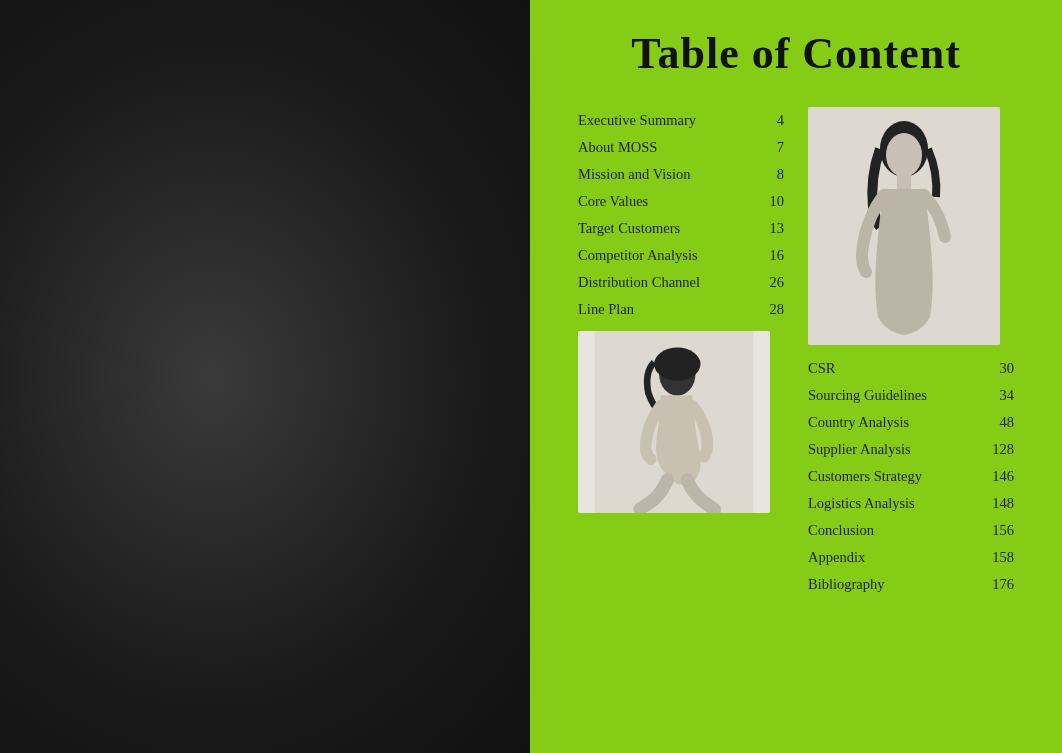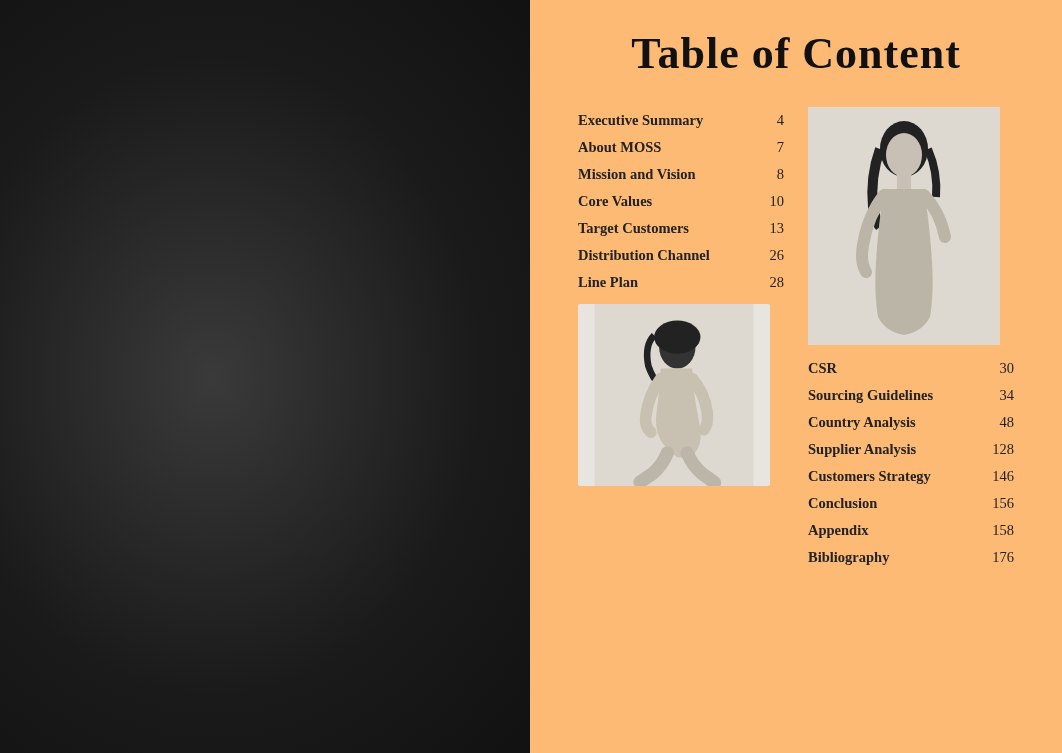--- a/index.html
+++ b/index.html
@@ -25,21 +25,21 @@
     .left-panel::before {
       content: '';
       position: absolute;
       inset: 0;
       background: radial-gradient(ellipse at 40% 50%, #3a3a3a 0%, #1a1a1a 60%, #111 100%);
     }
 
     
     .right-panel {
       flex: 1;
-      background: #fdba74;
+      background: #84cc16;
       padding: 28px 48px 20px 48px;
       overflow: hidden;
       position: relative;
     }
 
     .page-title {
       font-size: 44px;
       font-weight: 700;
       text-align: center;
       margin-bottom: 28px;
@@ -70,21 +70,21 @@
       justify-content: space-between;
       align-items: baseline;
       padding: 5px 0;
       border-bottom: none;
     }
 
     .toc-entry-name {
       font-size: 14.5px;
       color: #222;
       font-family: 'Georgia', serif;
-      font-weight: 700;
+      font-weight: 400;
       flex: 1;
     }
 
     .toc-entry-page {
       font-size: 14.5px;
       color: #222;
       font-family: 'Georgia', serif;
       font-weight: 400;
       min-width: 30px;
       text-align: right;
@@ -156,20 +156,24 @@
     </div>
           <div class="toc-entry">
       <span class="toc-entry-name">Core Values</span>
       <span class="toc-entry-page">10</span>
     </div>
           <div class="toc-entry">
       <span class="toc-entry-name">Target Customers</span>
       <span class="toc-entry-page">13</span>
     </div>
           <div class="toc-entry">
+      <span class="toc-entry-name">Competitor Analysis</span>
+      <span class="toc-entry-page">16</span>
+    </div>
+          <div class="toc-entry">
       <span class="toc-entry-name">Distribution Channel</span>
       <span class="toc-entry-page">26</span>
     </div>
           <div class="toc-entry">
       <span class="toc-entry-name">Line Plan</span>
       <span class="toc-entry-page">28</span>
     </div>
         </div>
 
       <div class="left-bottom-photo photo-box">
@@ -228,20 +232,24 @@
     </div>
           <div class="toc-entry">
       <span class="toc-entry-name">Supplier Analysis</span>
       <span class="toc-entry-page">128</span>
     </div>
           <div class="toc-entry">
       <span class="toc-entry-name">Customers Strategy</span>
       <span class="toc-entry-page">146</span>
     </div>
           <div class="toc-entry">
+      <span class="toc-entry-name">Logistics Analysis</span>
+      <span class="toc-entry-page">148</span>
+    </div>
+          <div class="toc-entry">
       <span class="toc-entry-name">Conclusion</span>
       <span class="toc-entry-page">156</span>
     </div>
           <div class="toc-entry">
       <span class="toc-entry-name">Appendix</span>
       <span class="toc-entry-page">158</span>
     </div>
           <div class="toc-entry">
       <span class="toc-entry-name">Bibliography</span>
       <span class="toc-entry-page">176</span>

